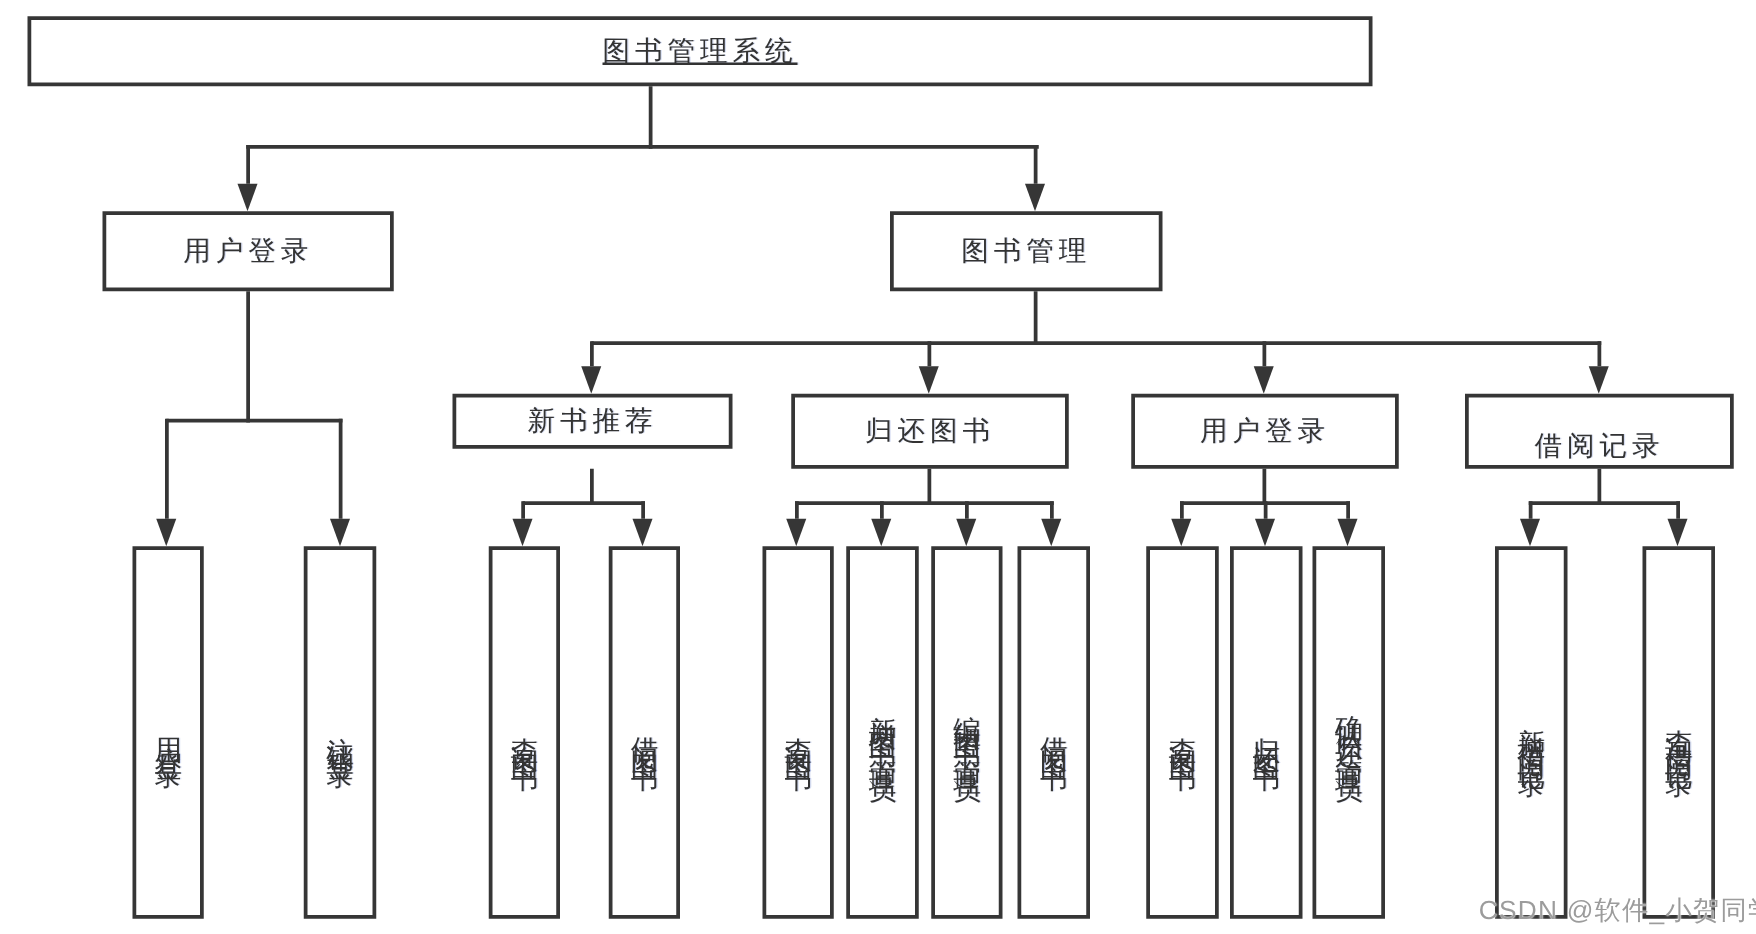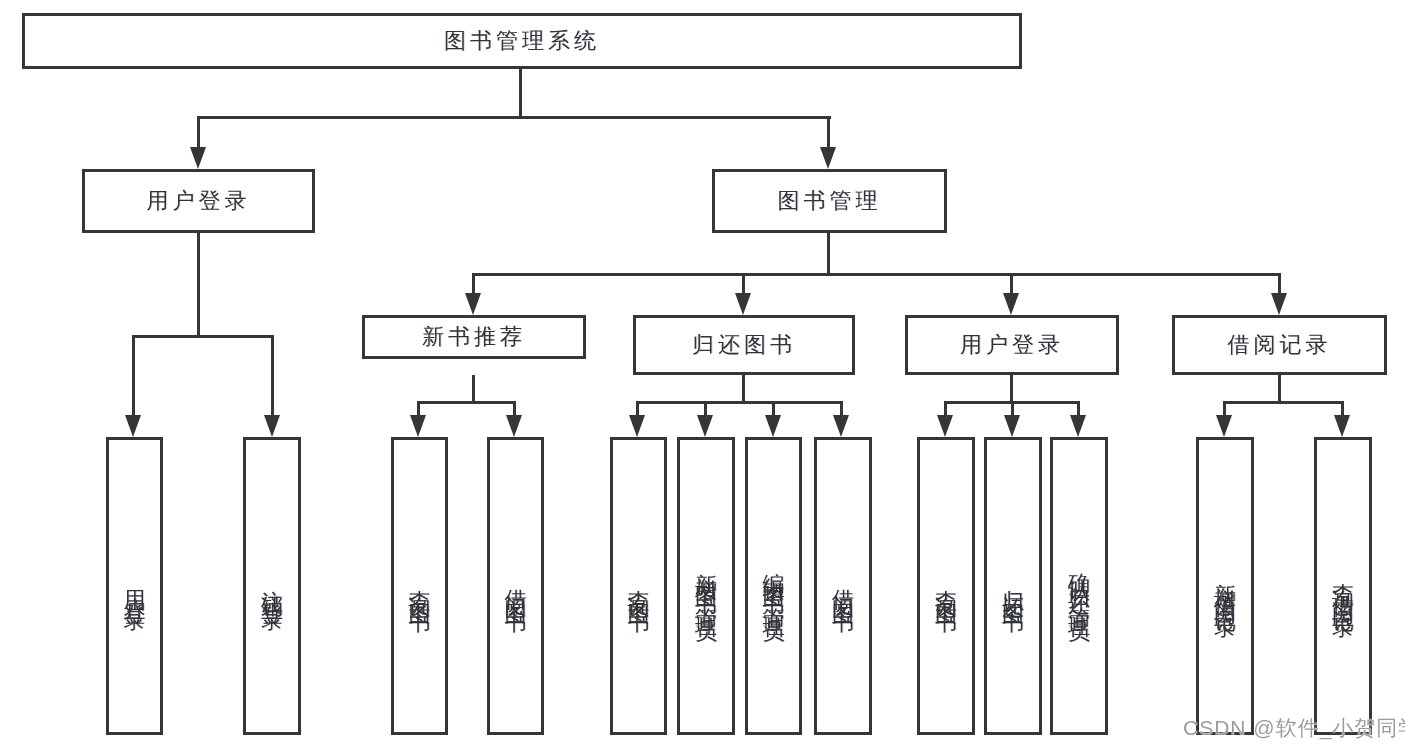--- a/index.html
+++ b/index.html
@@ -50,35 +50,35 @@
     letter-spacing:1px;
     text-shadow:0 0 2px #ffffff,0 0 1px #ffffff;
     white-space:nowrap;
   }
 </style>
 </head>
 <body>
 
 <div class="canvas">
 
-  <div class="box" style="left:22px;top:13px;width:1000px;height:56px;">
+  <div class="box" style="left:22px;top:13px;width:1076px;height:56px;text-decoration:underline;">
     <span class="lbl">图书管理系统</span>
   </div>
 
   <div class="vl" style="left:519px;top:69px;height:50px;"></div>
   <div class="hl" style="left:197px;top:116px;width:634px;"></div>
   <div class="vl" style="left:197px;top:116px;height:31px;"></div>
   <div class="ah" style="left:190px;top:147px;"></div>
   <div class="vl" style="left:827px;top:116px;height:31px;"></div>
   <div class="ah" style="left:820px;top:147px;"></div>
 
   <div class="box" style="left:82px;top:169px;width:233px;height:64px;">
     <span class="lbl">用户登录</span>
   </div>
-  <div class="box" style="left:712px;top:169px;width:235px;height:64px;">
+  <div class="box" style="left:712px;top:169px;width:218px;height:64px;">
     <span class="lbl">图书管理</span>
   </div>
 
   <div class="vl" style="left:197px;top:233px;height:105px;"></div>
   <div class="hl" style="left:133px;top:335px;width:141px;"></div>
   <div class="vl" style="left:132px;top:335px;height:80px;"></div>
   <div class="ah" style="left:125px;top:415px;"></div>
   <div class="vl" style="left:271px;top:335px;height:80px;"></div>
   <div class="ah" style="left:264px;top:415px;"></div>
 
@@ -95,21 +95,21 @@
 
   <div class="box" style="left:362px;top:315px;width:224px;height:44px;">
     <span class="lbl">新书推荐</span>
   </div>
   <div class="box" style="left:633px;top:315px;width:222px;height:60px;">
     <span class="lbl">归还图书</span>
   </div>
   <div class="box" style="left:905px;top:315px;width:214px;height:60px;">
     <span class="lbl">用户登录</span>
   </div>
-  <div class="box" style="left:1172px;top:315px;width:215px;height:60px;">
+  <div class="box" style="left:1172px;top:315px;width:215px;height:60px;align-items:flex-end;">
     <span class="lbl">借阅记录</span>
   </div>
 
   <div class="vl" style="left:472px;top:375px;height:29px;"></div>
   <div class="hl" style="left:418px;top:401px;width:98px;"></div>
   <div class="vl" style="left:417px;top:401px;height:14px;"></div>
   <div class="ah" style="left:410px;top:415px;"></div>
   <div class="vl" style="left:513px;top:401px;height:14px;"></div>
   <div class="ah" style="left:506px;top:415px;"></div>
 

